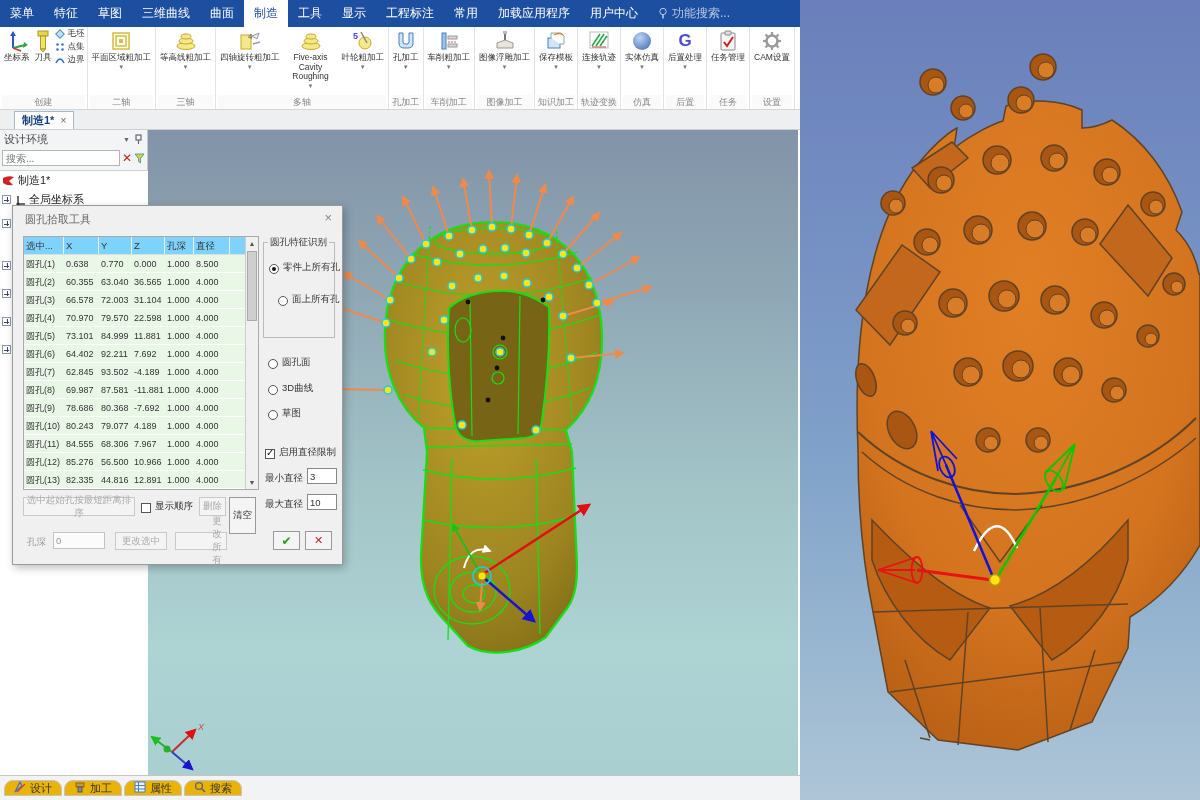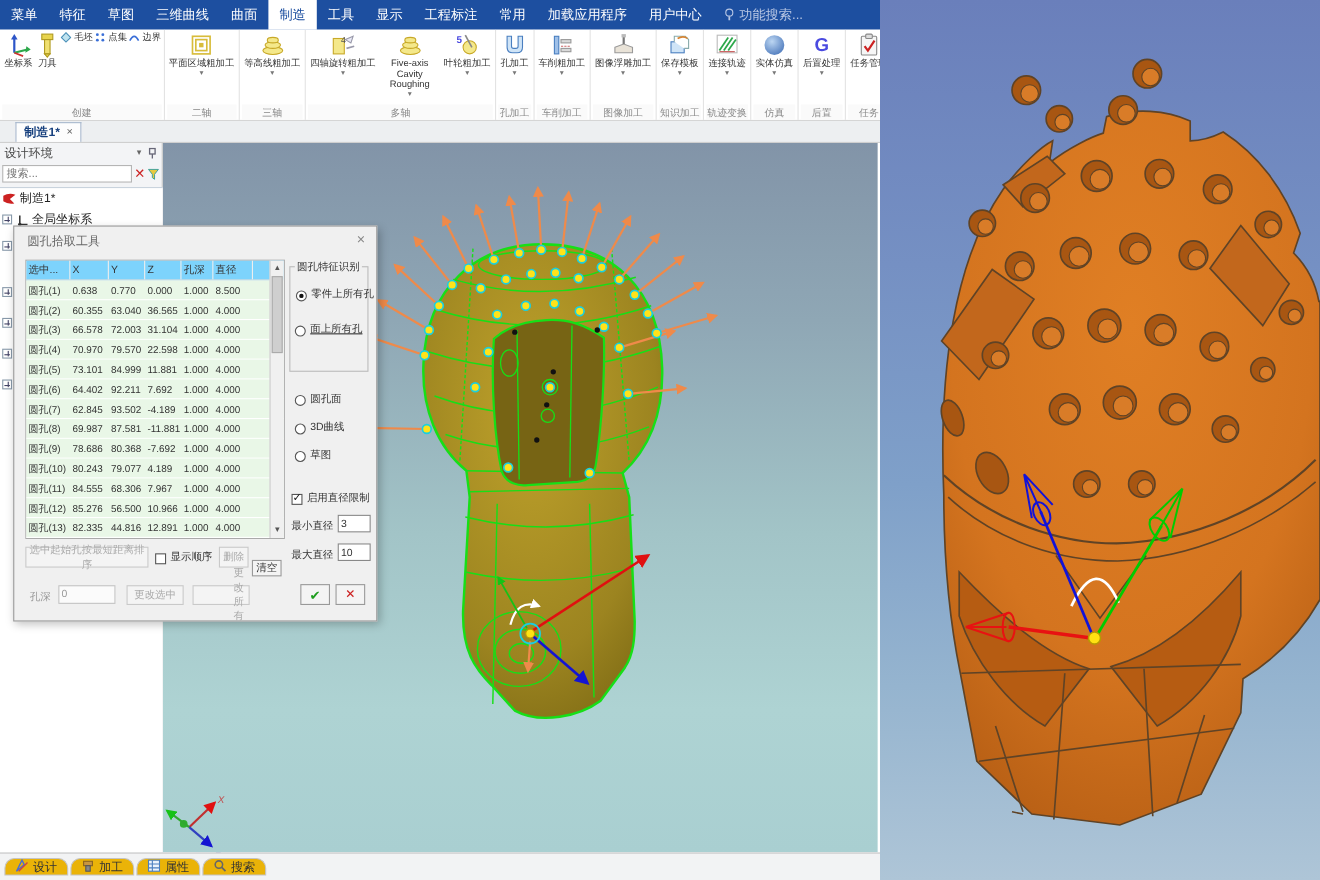--- a/index.html
+++ b/index.html
@@ -14,21 +14,21 @@
 .menu-search{display:flex;align-items:center;margin-left:10px;color:#b9c7e4;gap:4px;}
 
 .ribbon{position:absolute;left:0;top:27px;width:800px;height:83px;background:#fff;border-bottom:1px solid #d5d5d5;display:flex;overflow:hidden;}
 .rgroup{flex:0 0 auto;display:flex;flex-direction:column;border-right:1px solid #e3e3e3;padding:1px 2px 0 2px;}
 .rbtns{flex:1;display:flex;align-items:flex-start;justify-content:center;gap:1px;}
 .rbtn{display:flex;flex-direction:column;align-items:center;padding:1px 2px;cursor:pointer;}
 .ric{height:24px;display:flex;align-items:center;justify-content:center;}
 .rlabel{font-size:8.5px;color:#333;text-align:center;line-height:1.12;max-width:62px;}
 .rdrop{font-size:6px;color:#777;line-height:6px;margin-top:1px;}
 .rgl{font-size:9px;color:#888;text-align:center;height:14px;line-height:14px;background:#fafafa;}
-.rsmalls{display:flex;flex-direction:row;justify-content:flex-start;gap:1px;}
+.rsmalls{display:flex;flex-direction:column;justify-content:flex-start;gap:1px;}
 .rsmall{display:flex;align-items:center;gap:3px;font-size:8.5px;color:#333;cursor:pointer;}
 
 .tabstrip{position:absolute;left:0;top:110px;width:800px;height:20px;background:#edeff1;border-bottom:1px solid #cfcfcf;display:flex;align-items:flex-end;}
 .doctab{margin-left:14px;height:18px;padding:0 7px;background:#fdfdfd;border:1px solid #a7b7cc;border-bottom:none;font-size:11px;color:#17407e;font-weight:bold;display:flex;align-items:center;gap:6px;}
 .doctab .x{color:#666;font-weight:normal;font-size:10px;cursor:pointer;}
 
 .lpanel{position:absolute;left:0;top:130px;width:148px;height:645px;background:#f3f4f6;border-right:1px solid #c6c6c6;}
 .lp-head{height:18px;display:flex;align-items:center;font-size:11px;color:#444;padding:0 4px;gap:4px;}
 .lp-head .sp{flex:1;}
 .lp-search{height:20px;display:flex;align-items:center;padding:0 2px;gap:2px;}
@@ -765,21 +765,21 @@
         <div class="vs-btn" style="position:absolute;bottom:0;width:100%;">▼</div>
       </div>
     </div>
 
     <div class="groupbox">
       <span class="gb-title">圆孔特征识别</span>
       <div class="radio" style="position:absolute;left:5px;top:18px;">
             <span class="rdot sel"></span>
             <span>零件上所有孔</span>
           </div>
-      <div class="radio" style="position:absolute;left:4px;top:50px;text-decoration:underline;">
+      <div class="radio" style="position:absolute;left:14px;top:50px;">
             <span class="rdot"></span>
             <span>面上所有孔</span>
           </div>
     </div>
     <div class="radio" style="position:absolute;left:255px;top:150px;">
           <span class="rdot"></span>
           <span>圆孔面</span>
         </div>
     <div class="radio" style="position:absolute;left:255px;top:176px;">
           <span class="rdot"></span>
@@ -798,21 +798,21 @@
     <input class="dinput" style="position: absolute; left: 294px; top: 262px; width: 30px; height: 16px;" value="3">
     <span class="flabel" style="position:absolute;left:252px;top:292px;">最大直径</span>
     <input class="dinput" style="position: absolute; left: 294px; top: 288px; width: 30px; height: 16px;" value="10">
 
     <button class="dbtn dis" style="position:absolute;left:10px;top:291px;width:112px;height:19px;">选中起始孔按最短距离排序</button>
     <div class="radio" style="position:absolute;left:128px;top:294px;">
           <span class="cbox"></span>
           <span>显示顺序</span>
         </div>
     <button class="dbtn dis" style="position:absolute;left:186px;top:291px;width:27px;height:19px;">删除</button>
-    <button class="dbtn" style="position:absolute;left:216px;top:291px;width:27px;height:15px;margin-top:12px;">清空</button>
+    <button class="dbtn" style="position:absolute;left:216px;top:291px;width:27px;height:37px;">清空</button>
 
     <span class="flabel dis" style="position:absolute;left:14px;top:330px;">孔深</span>
     <input class="dinput dis" style="position: absolute; left: 40px; top: 326px; width: 52px; height: 17px;" disabled="" value="0">
     <button class="dbtn dis" style="position:absolute;left:102px;top:326px;width:52px;height:18px;">更改选中</button>
     <button class="dbtn dis" style="position:absolute;left:162px;top:326px;width:52px;height:18px;padding-left:32px;">更改所有</button>
     <button class="dbtn okbtn" style="position:absolute;left:260px;top:325px;width:27px;height:19px;">✔</button>
     <button class="dbtn cancelbtn" style="position:absolute;left:292px;top:325px;width:27px;height:19px;">✕</button>
   </div>
 
 </div>

